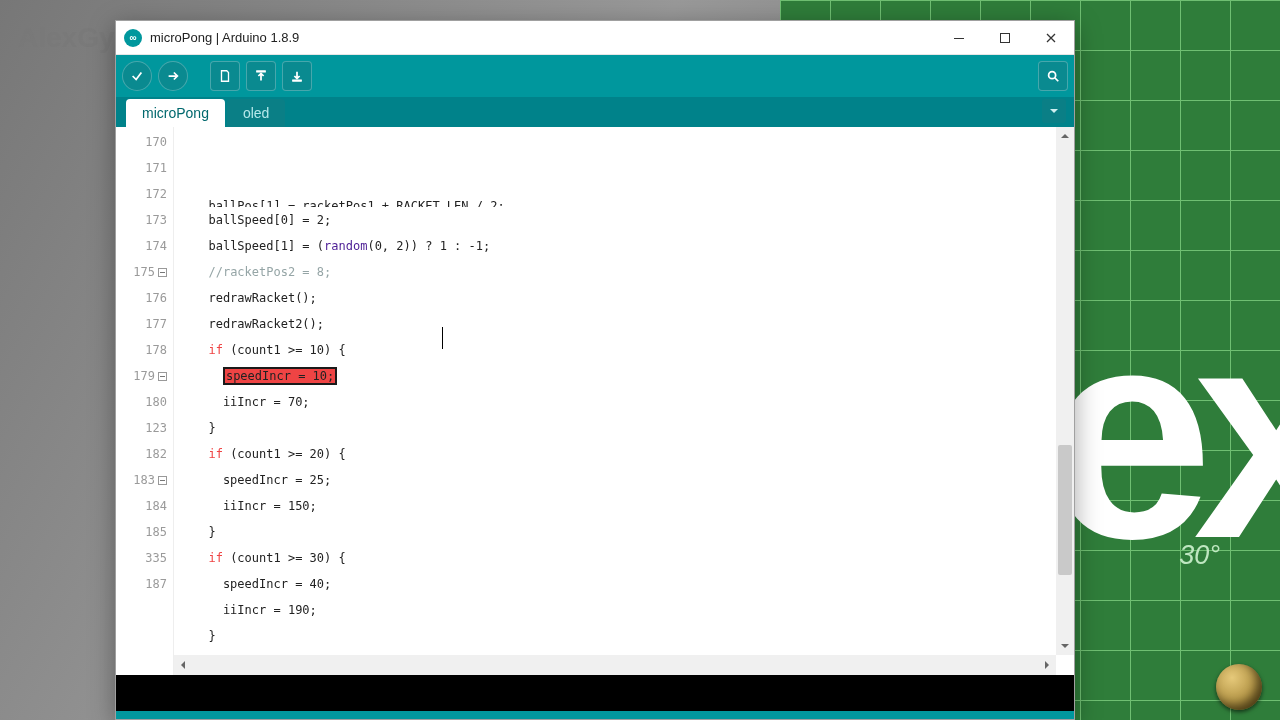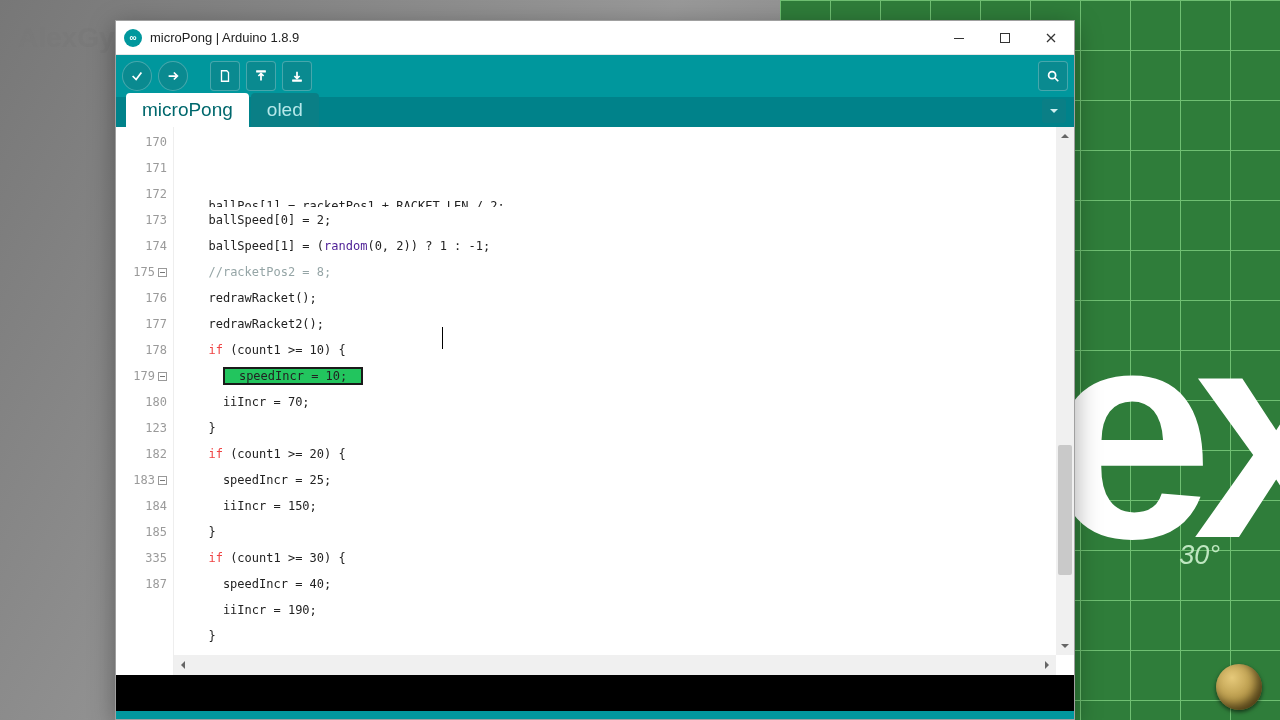--- a/index.html
+++ b/index.html
@@ -71,21 +71,21 @@
   }
   .tbtn.round { border-radius: 50%; }
   .tbtn svg { width:14px; height:14px; fill:#fff; stroke:#fff; }
   #toolbar .gap { width: 10px; }
   #toolbar .spring { flex:1; }
 
   #tabbar {
     height: 30px; background:#00828a; display:flex; align-items:flex-end; padding-left: 10px;
   }
   .tab {
-    padding: 6px 16px 6px 16px; font-size: 19px; border-radius: 4px 4px 0 0;
+    padding: 6px 16px 6px 16px; font-size: 14px; border-radius: 4px 4px 0 0;
     margin-right: 2px; color:#b6e8ea; background:#0a7f86;
   }
   .tab.active { background:#fff; color:#00686d; font-weight:500; }
   #tabbar .spring { flex:1; }
   #tabmenu {
     width: 24px; height:24px; margin: 0 8px 4px 0; background:#0a7f86; border-radius:3px;
     display:flex; align-items:center; justify-content:center;
   }
   #tabmenu svg{ width:10px; height:10px; fill:#cfeff0; }
 
@@ -100,21 +100,21 @@
   .lnwrap { height:26px; display:flex; justify-content:flex-end; align-items:center; }
   .fold {
     display:inline-block; width:9px; height:9px; border:1px solid #999; margin-left:3px;
     position:relative;
   }
   .fold::before{ content:""; position:absolute; left:1px; right:1px; top:3px; height:1px; background:#777;}
   #code { flex:1; padding: 2px 0 0 20px; color:#222; white-space:pre; position:relative; }
   .line { height:26px; }
   .kw { color:#4c1d95; }   
   .ctrl { color:#ef4444; }
-  .hl { background:#22c55e; border:2px solid #1a1a1a; padding:0 14px; }
+  .hl { background:#ef4444; border:2px solid #1a1a1a; padding:0 1px; }
   .cm { color:#95a5a6; }
   #cursor {
     position:absolute; width:1px; height:22px; background:#000; animation: none;
   }
 
   
   #vscroll {
     position:absolute; right:0; top:0; bottom:20px; width:18px; background:#f0f0f0;
   }
   #vscroll .up, #vscroll .down { height:18px; display:flex; align-items:center; justify-content:center; }

